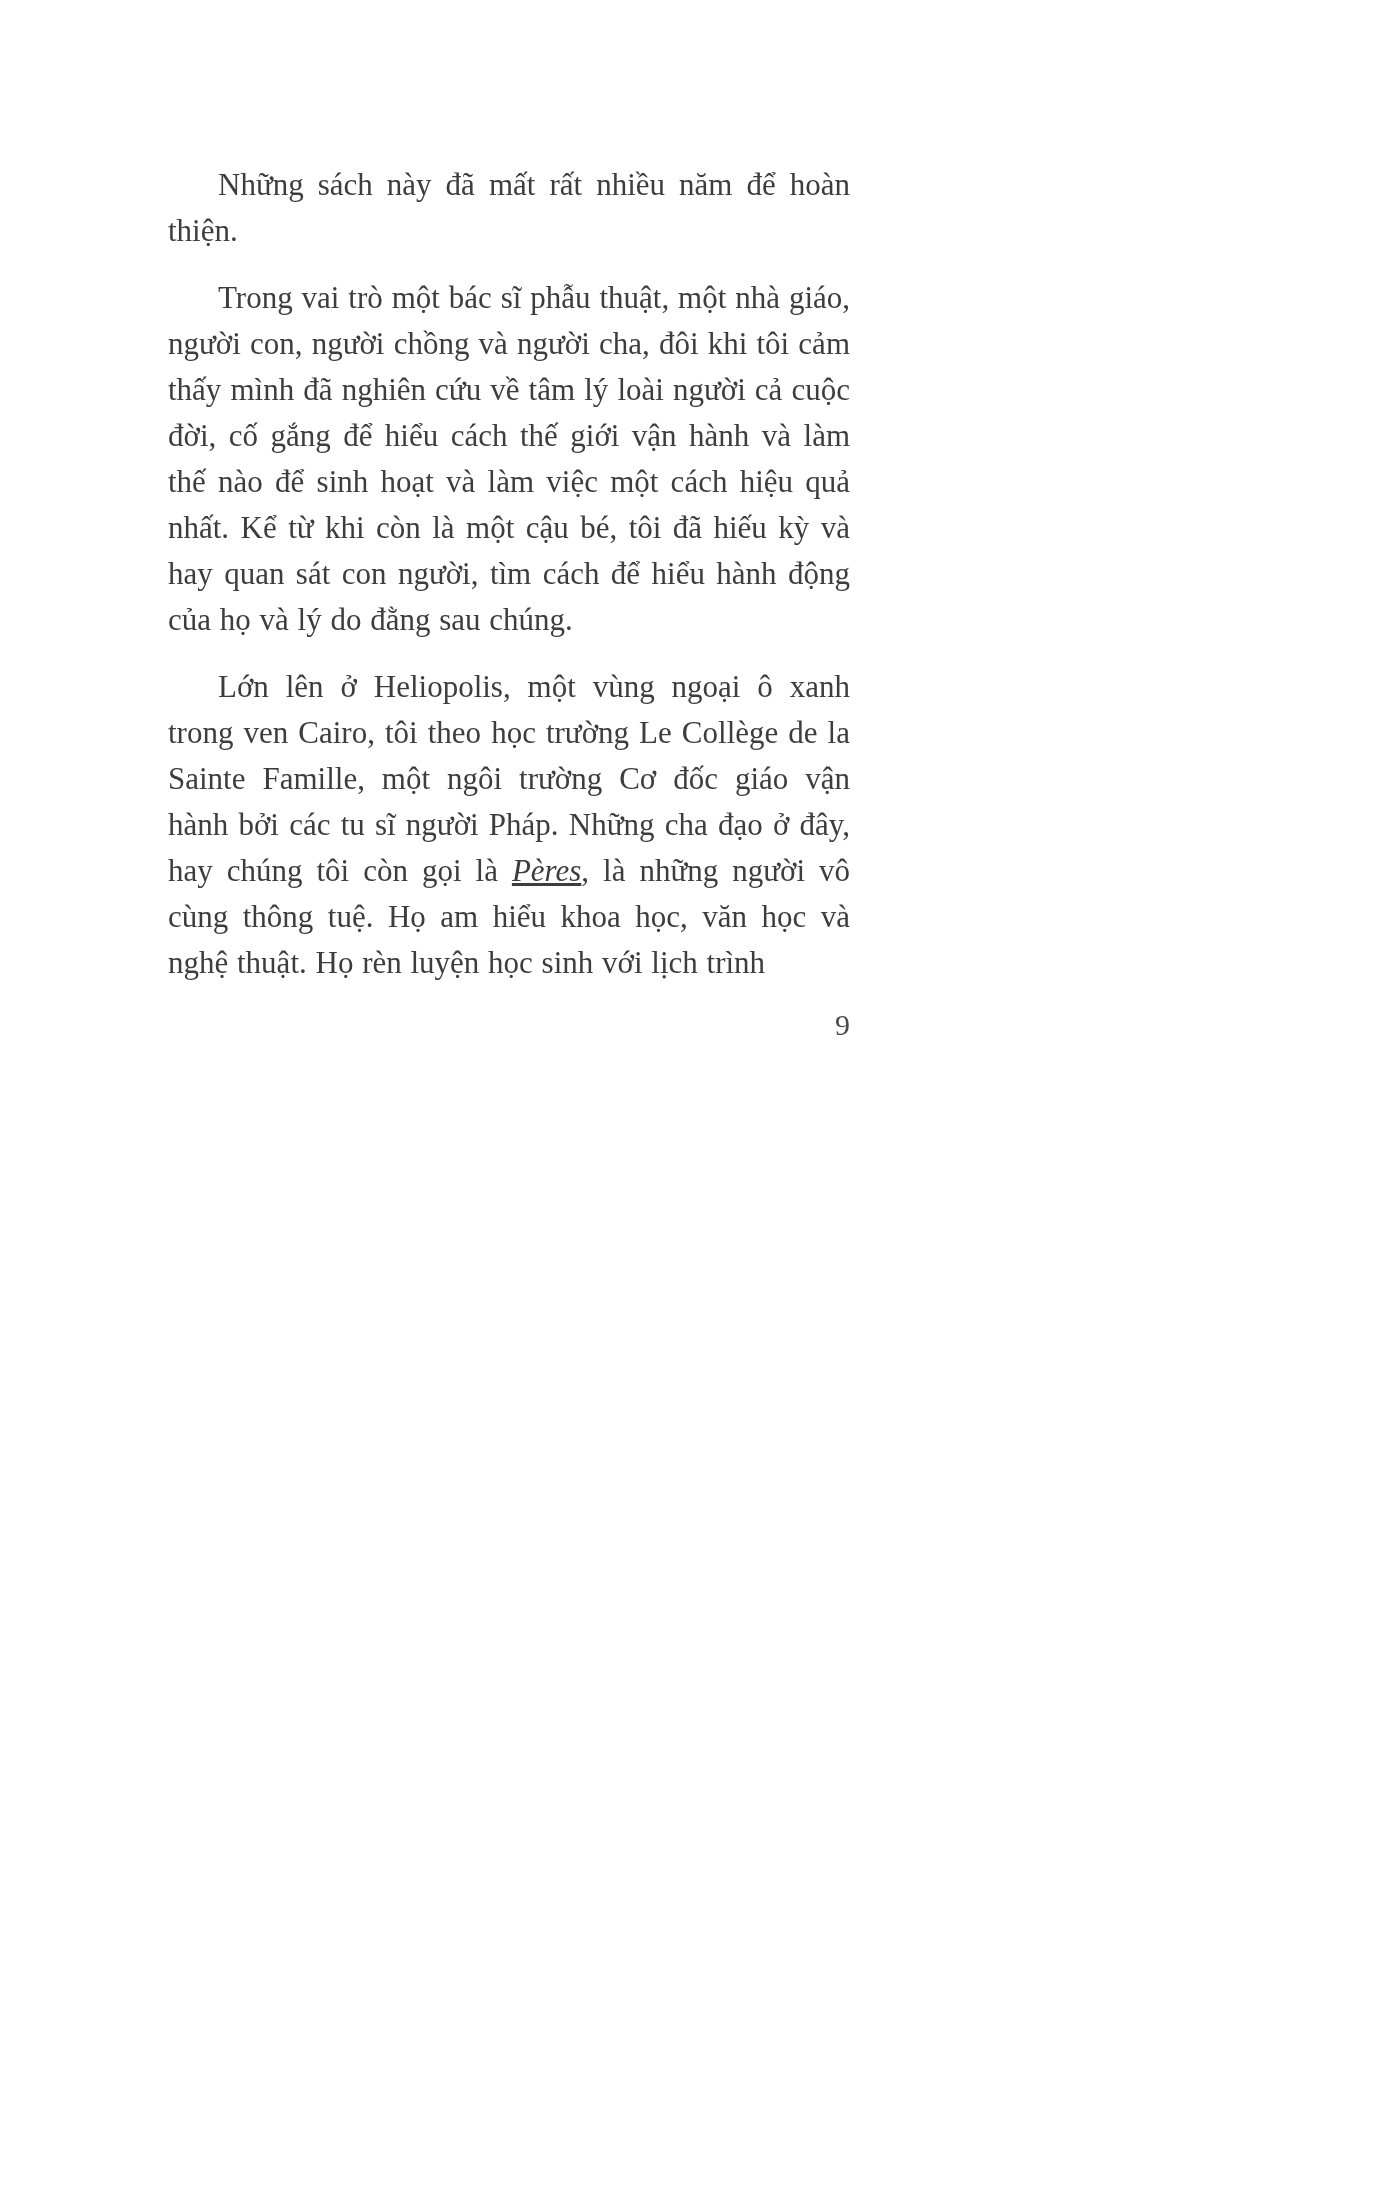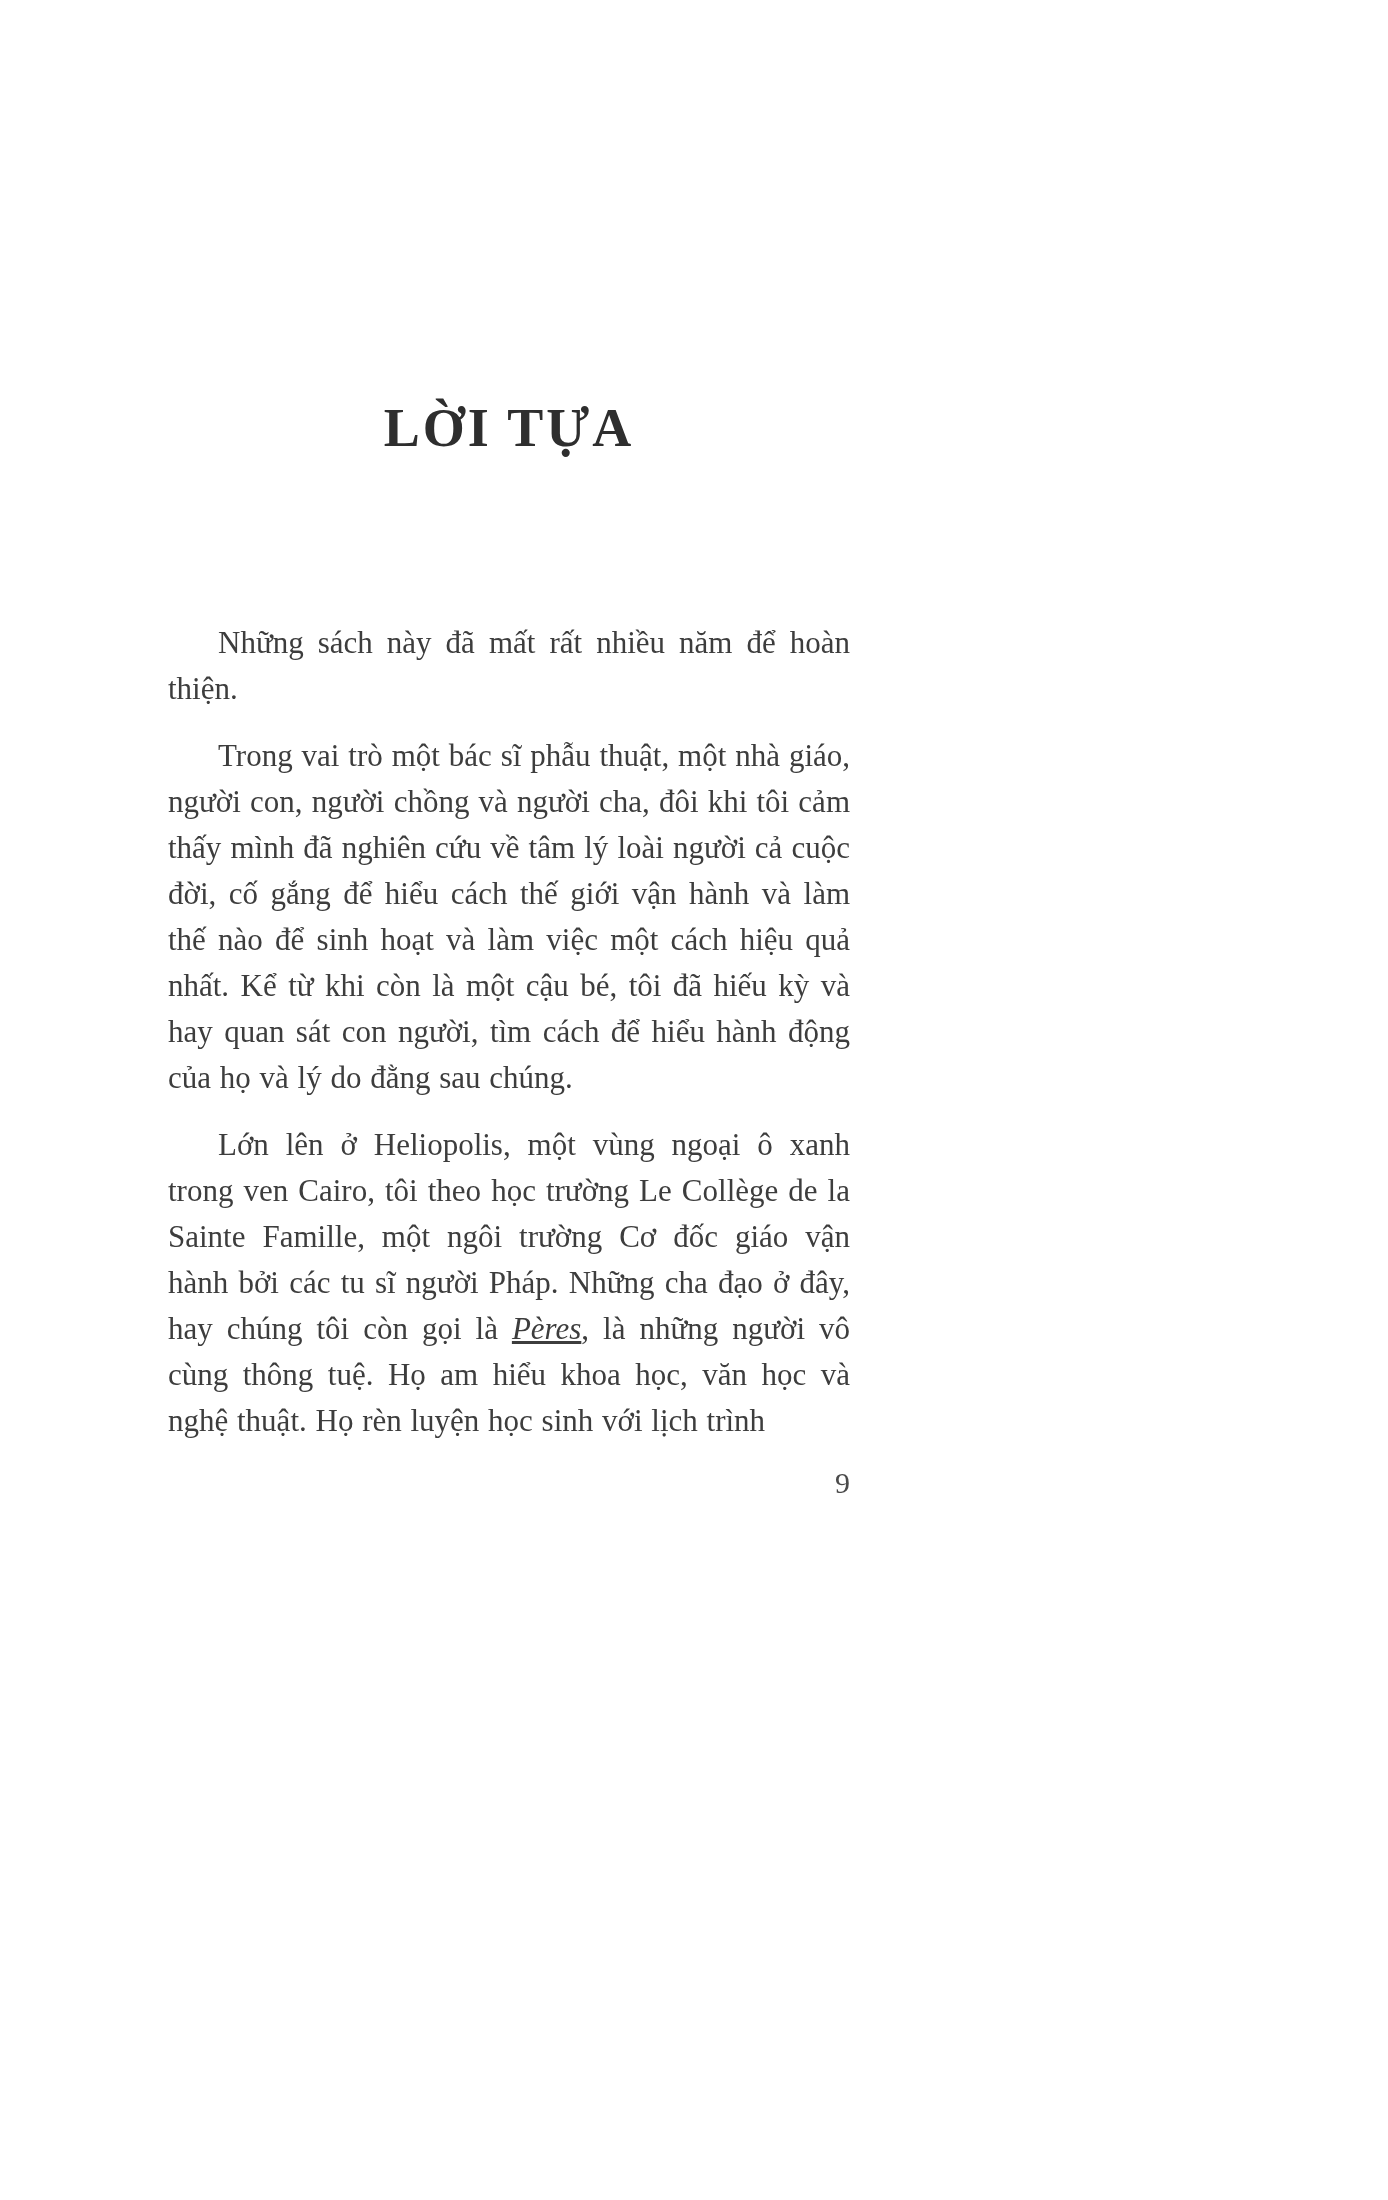--- a/index.html
+++ b/index.html
@@ -60,21 +60,20 @@
     color: #4a4a4a;
     text-align: right;
   }
 </style>
 </head>
 <body>
 
 <div class="page">
   <div class="text-block">
 
-    <h1 class="title">LỜI TỰA</h1>
 
     <p class="para first">Những sách này đã mất rất nhiều năm để hoàn thiện.</p>
 
     <p class="para">Trong vai trò một bác sĩ phẫu thuật, một nhà giáo, người con, người chồng và người cha, đôi khi tôi cảm thấy mình đã nghiên cứu về tâm lý loài người cả cuộc đời, cố gắng để hiểu cách thế giới vận hành và làm thế nào để sinh hoạt và làm việc một cách hiệu quả nhất. Kể từ khi còn là một cậu bé, tôi đã hiếu kỳ và hay quan sát con người, tìm cách để hiểu hành động của họ và lý do đằng sau chúng.</p>
 
     <p class="para"><span>Lớn lên ở Heliopolis, một vùng ngoại ô xanh trong ven Cairo, tôi theo học trường Le Collège de la Sainte Famille, một ngôi trường Cơ đốc giáo vận hành bởi các tu sĩ người Pháp. Những cha đạo ở đây, hay chúng tôi còn gọi là </span><em>Pères</em><span>, là những người vô cùng thông tuệ. Họ am hiểu khoa học, văn học và nghệ thuật. Họ rèn luyện học sinh với lịch trình</span></p>
 
     <div class="page-number">9</div>
 
   </div>

